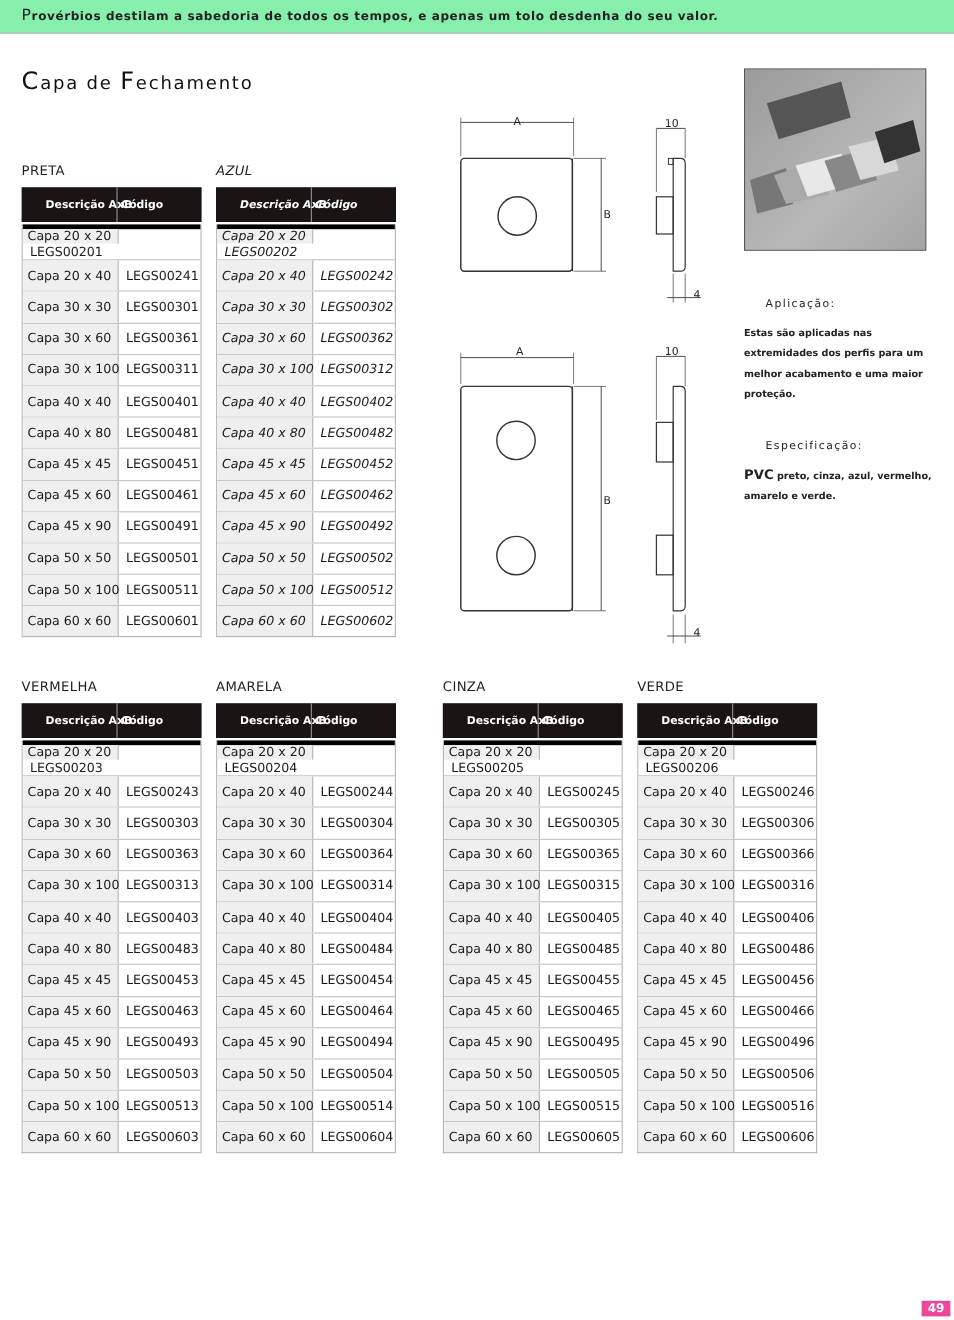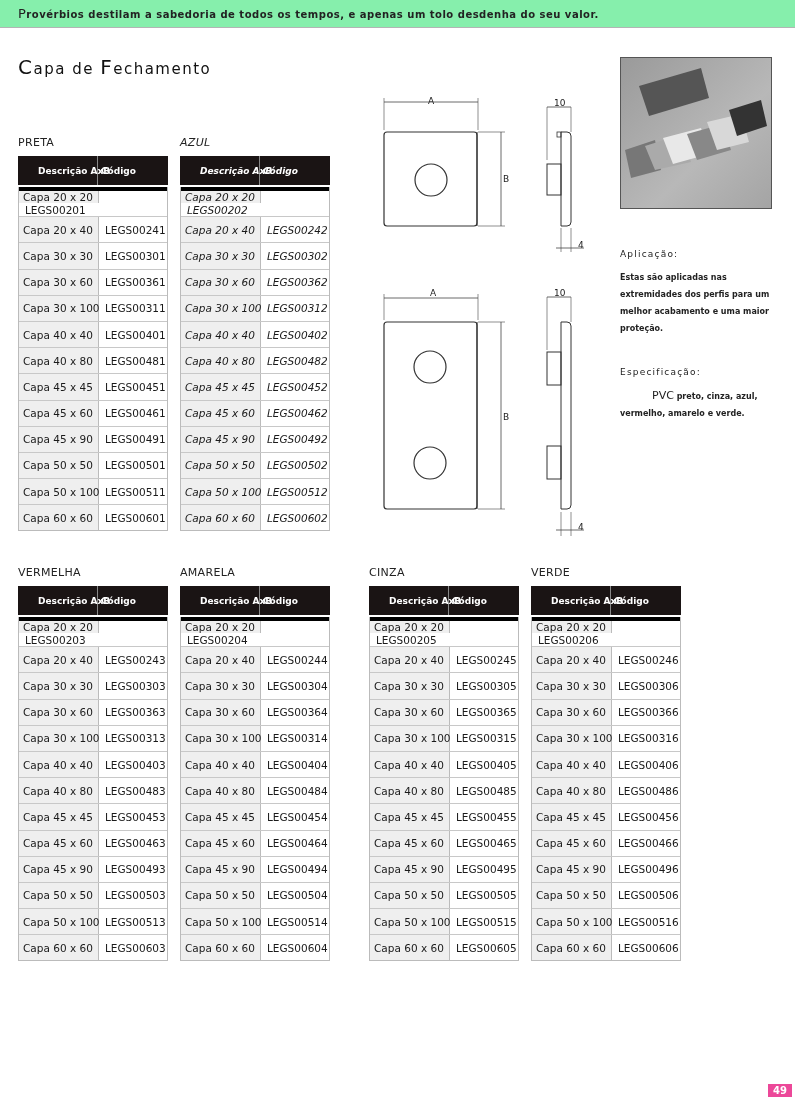--- a/index.html
+++ b/index.html
@@ -22,22 +22,22 @@
   .tbl .rows { border: 1px solid #bbb; border-top: none; margin-top: 2px; }
   .tbl .row { display: flex; height: 25.2px; border-top: 1px solid #c8c8c8; font-size: 10.5px; }
   .tbl .row:first-child { border-top: 4px solid #000000; flex-direction: column; }
   .tbl .c1 { width: 80px; background: #efefef; border-right: 1px solid #bbb; padding-left: 4px;
              box-sizing: border-box; display: flex; align-items: center; white-space: nowrap; }
   .tbl .c2 { flex: 1; display: flex; align-items: center; padding-left: 6px; white-space: nowrap; }
 
   .photo { position: absolute; left: 620px; top: 57px; width: 150px; height: 150px;
            border: 1px solid #555; background: linear-gradient(135deg,#9a9a9a,#b8b8b8 60%,#a4a4a4); overflow: hidden; }
   .side { position: absolute; left: 620px; width: 170px; font-size: 8px; font-weight: bold; line-height: 17px; color: #222; }
-  .side h4 { margin: 0 0 6px 0; font-size: 9px; font-weight: normal; letter-spacing: 1.2px; }
-  .side .pvc { font-size: 11px; font-weight: normal; margin-left: 32px; }
+  .side h4 { margin: 0 0 6px 18px; font-size: 9px; font-weight: normal; letter-spacing: 1.2px; }
+  .side .pvc { font-size: 11px; font-weight: bold; }
   .pagenum { position: absolute; left: 768px; top: 1084px; width: 24px; height: 13px; background: #ec4899;
              color: #fff; font-size: 10px; font-weight: bold; text-align: center; line-height: 13px; }
   svg text { font-family: "DejaVu Sans", sans-serif; font-size: 9px; fill: #222; }
 </style>
 </head>
 <body>
 
 <div class="topbar">
   <span>Provérbios destilam a sabedoria de todos os tempos, e apenas um tolo desdenha do seu valor.</span>
 </div>

